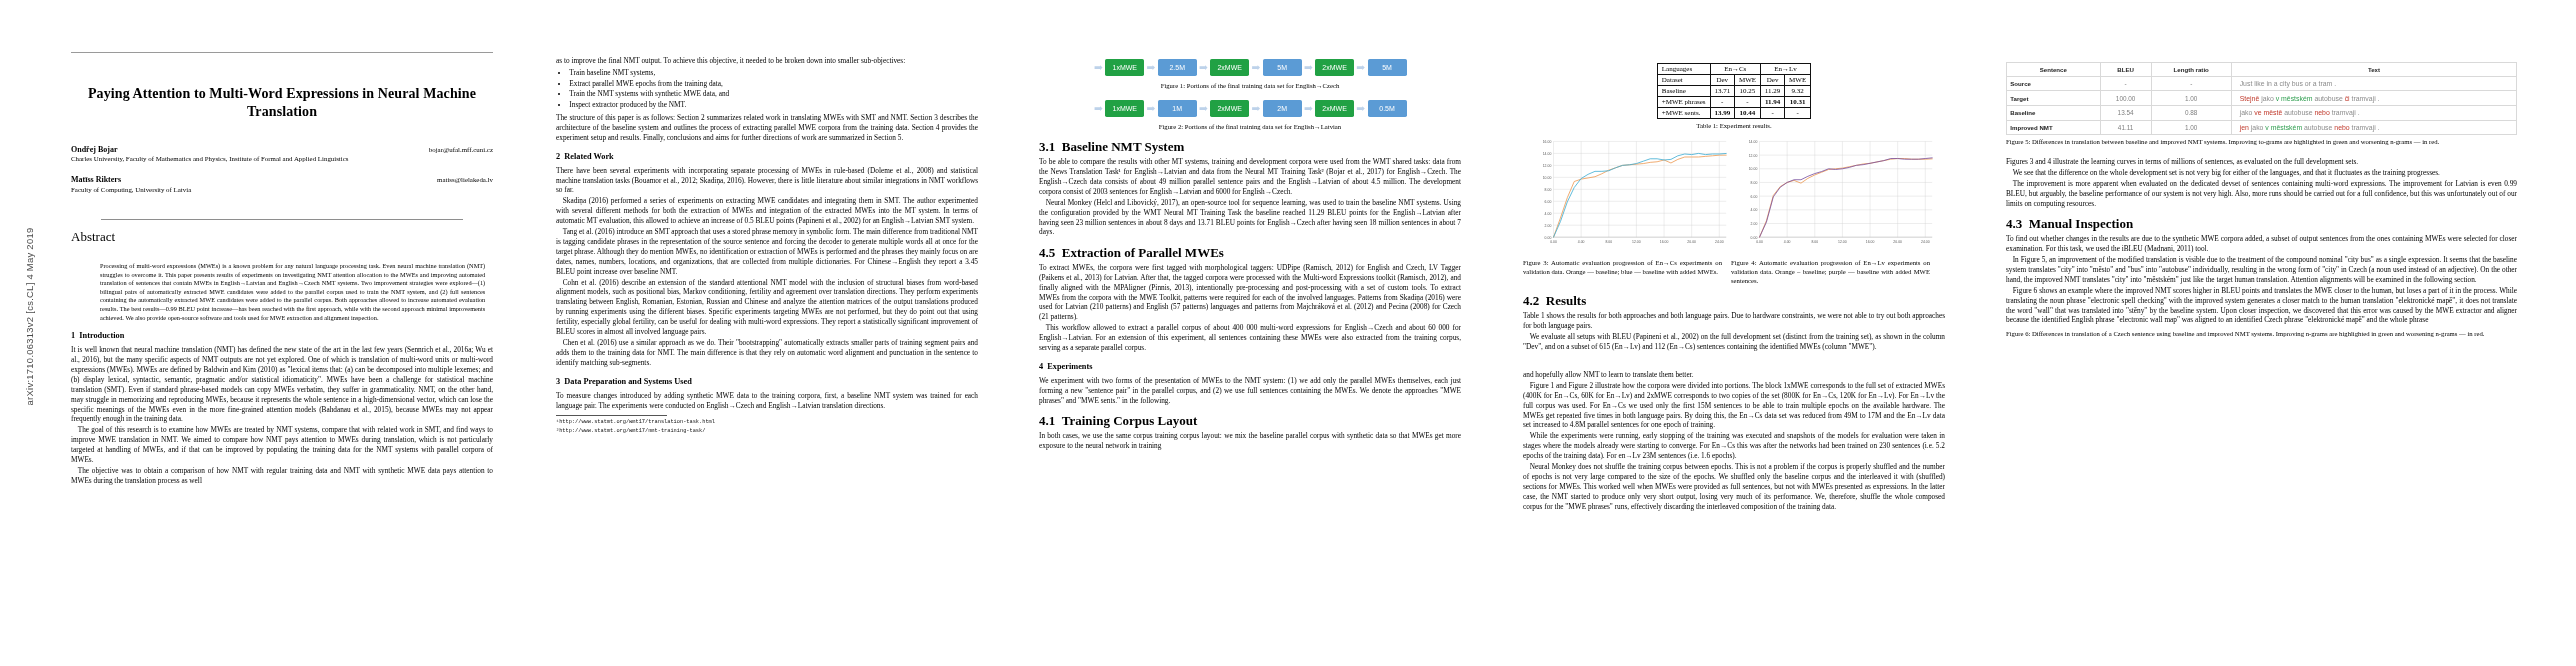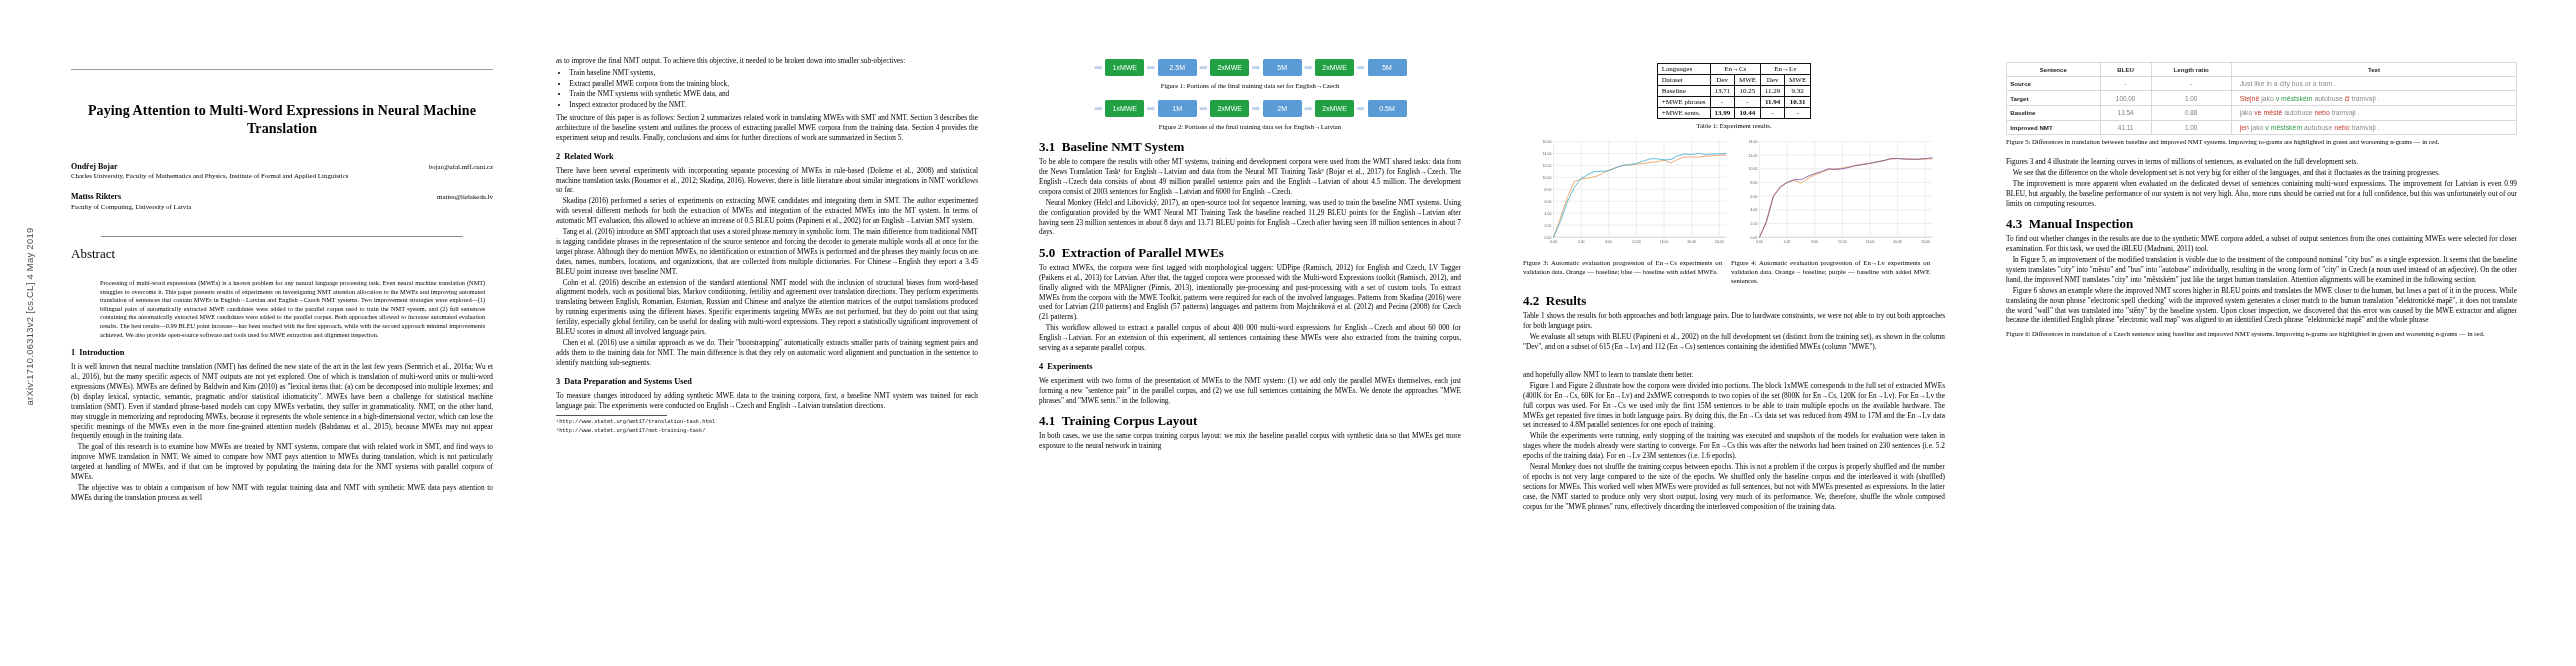--- a/index.html
+++ b/index.html
@@ -105,21 +105,21 @@
   table.t5 td.txt{text-align:left;padding-left:7.8px;font-size:6.9px;}
   .w-red{color:#c0392b;} .w-green{color:#2e9e4f;} .w-gray{color:#8c8c8c;}
 </style>
 </head>
 <body>
 
 <div class="page">
 
   <div class="arxiv-stamp">arXiv:1710.06313v2  [cs.CL]  4 May 2019</div>
 
-  <div class="col" id="col1" style="padding-top:69px;">
+  <div class="col" id="col1" style="padding-top:52px;">
     <div class="rule-top"></div>
 
     <div class="title">Paying Attention to Multi-Word Expressions in Neural Machine Translation</div>
 
     <div class="authors">
       <div class="author-block">
         <div class="author-row">
           <span class="author-name">Ondřej Bojar</span>
           <span class="author-mail">bojar@ufal.mff.cuni.cz</span>
         </div>
@@ -147,21 +147,21 @@
       <p>The objective was to obtain a comparison of how NMT with regular training data and NMT with synthetic MWE data pays attention to MWEs during the translation process as well</p>
     </div>
   </div>
 
   <div class="col" id="col2" style="padding-top:56px;">
     <div class="body-text">
       <p>as to improve the final NMT output. To achieve this objective, it needed to be broken down into smaller sub-objectives:</p>
     </div>
     <ul class="bullets">
       <li>Train baseline NMT systems,</li>
-      <li>Extract parallel MWE corpora from the training block,</li>
+      <li>Extract parallel MWE epochs from the training data,</li>
       <li>Train the NMT systems with synthetic MWE data, and</li>
       <li>Inspect extractor produced by the NMT.</li>
     </ul>
     <div class="body-text">
       <p>The structure of this paper is as follows: Section 2 summarizes related work in translating MWEs with SMT and NMT. Section 3 describes the architecture of the baseline system and outlines the process of extracting parallel MWE corpora from the training data. Section 4 provides the experiment setup and results. Finally, conclusions and aims for further directions of work are summarized in Section 5.</p>
     </div>
 
     <h2 class="sec">
       <span>2</span>&nbsp;&nbsp;<span>Related Work</span>
     </h2>
@@ -227,21 +227,21 @@
 
     <h3 class="subsec">
       <span>3.1</span>&nbsp;&nbsp;<span>Baseline NMT System</span>
     </h3>
     <div class="body-text">
       <p>To be able to compare the results with other MT systems, training and development corpora were used from the WMT shared tasks: data from the News Translation Task¹ for English→Latvian and data from the Neural MT Training Task² (Bojar et al., 2017) for English→Czech. The English→Czech data consists of about 49 million parallel sentence pairs and the English→Latvian of about 4.5 million. The development corpora consist of 2003 sentences for English→Latvian and 6000 for English→Czech.</p>
       <p>Neural Monkey (Helcl and Libovický, 2017), an open-source tool for sequence learning, was used to train the baseline NMT systems. Using the configuration provided by the WMT Neural MT Training Task the baseline reached 11.29 BLEU points for the English→Latvian after having seen 23 million sentences in about 8 days and 13.71 BLEU points for English→Czech after having seen 18 million sentences in about 7 days.</p>
     </div>
 
     <h3 class="subsec">
-      <span>5.0</span>&nbsp;&nbsp;<span>Extraction of Parallel MWEs</span>
+      <span>4.5</span>&nbsp;&nbsp;<span>Extraction of Parallel MWEs</span>
     </h3>
     <div class="body-text">
       <p>To extract MWEs, the corpora were first tagged with morphological taggers: UDPipe (Ramisch, 2012) for English and Czech, LV Tagger (Paikens et al., 2013) for Latvian. After that, the tagged corpora were processed with the Multi-word Expressions toolkit (Ramisch, 2012), and finally aligned with the MPAligner (Pinnis, 2013), intentionally pre-processing and post-processing with a set of custom tools. To extract MWEs from the corpora with the MWE Toolkit, patterns were required for each of the involved languages. Patterns from Skadiņa (2016) were used for Latvian (210 patterns) and English (57 patterns) languages and patterns from Majchráková et al. (2012) and Pecina (2008) for Czech (21 patterns).</p>
       <p>This workflow allowed to extract a parallel corpus of about 400 000 multi-word expressions for English→Czech and about 60 000 for English→Latvian. For an extension of this experiment, all sentences containing these MWEs were also extracted from the training corpus, serving as a separate parallel corpus.</p>
     </div>
 
     <h2 class="sec">
       <span>4</span>&nbsp;&nbsp;<span>Experiments</span>
     </h2>
     <div class="body-text">

